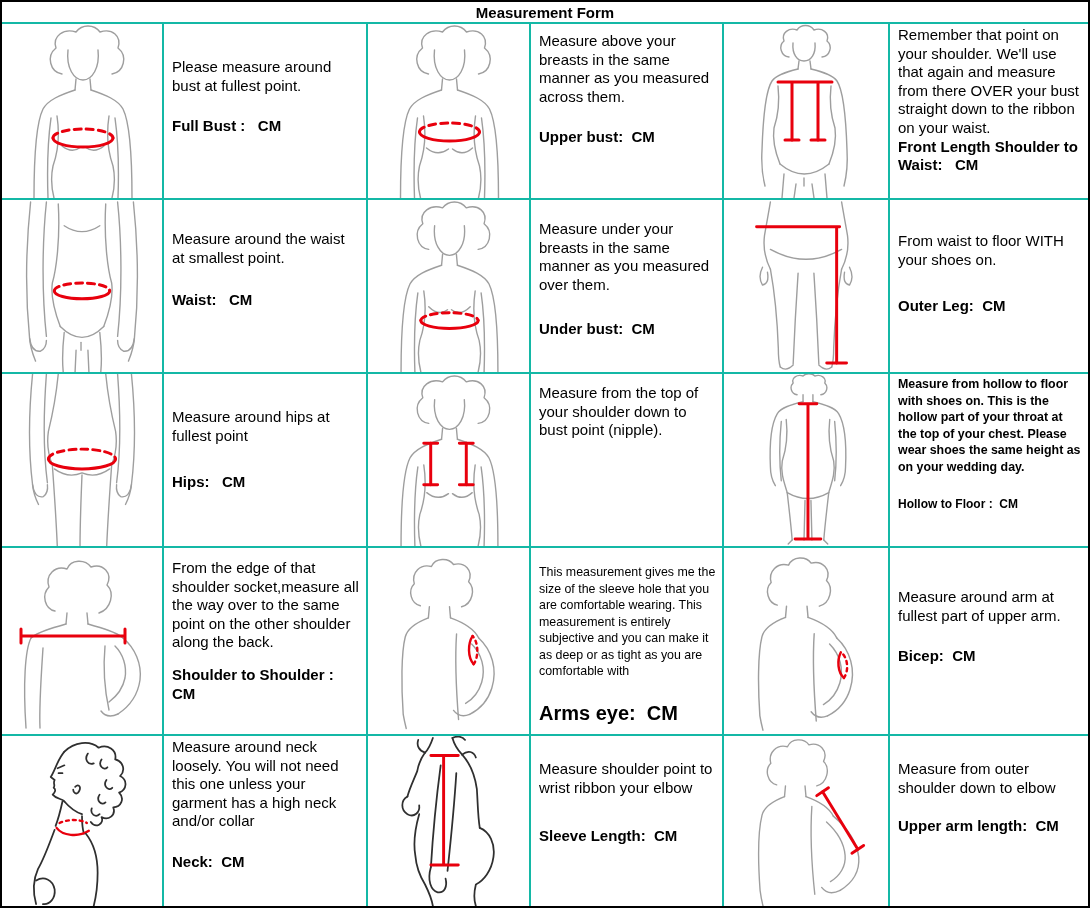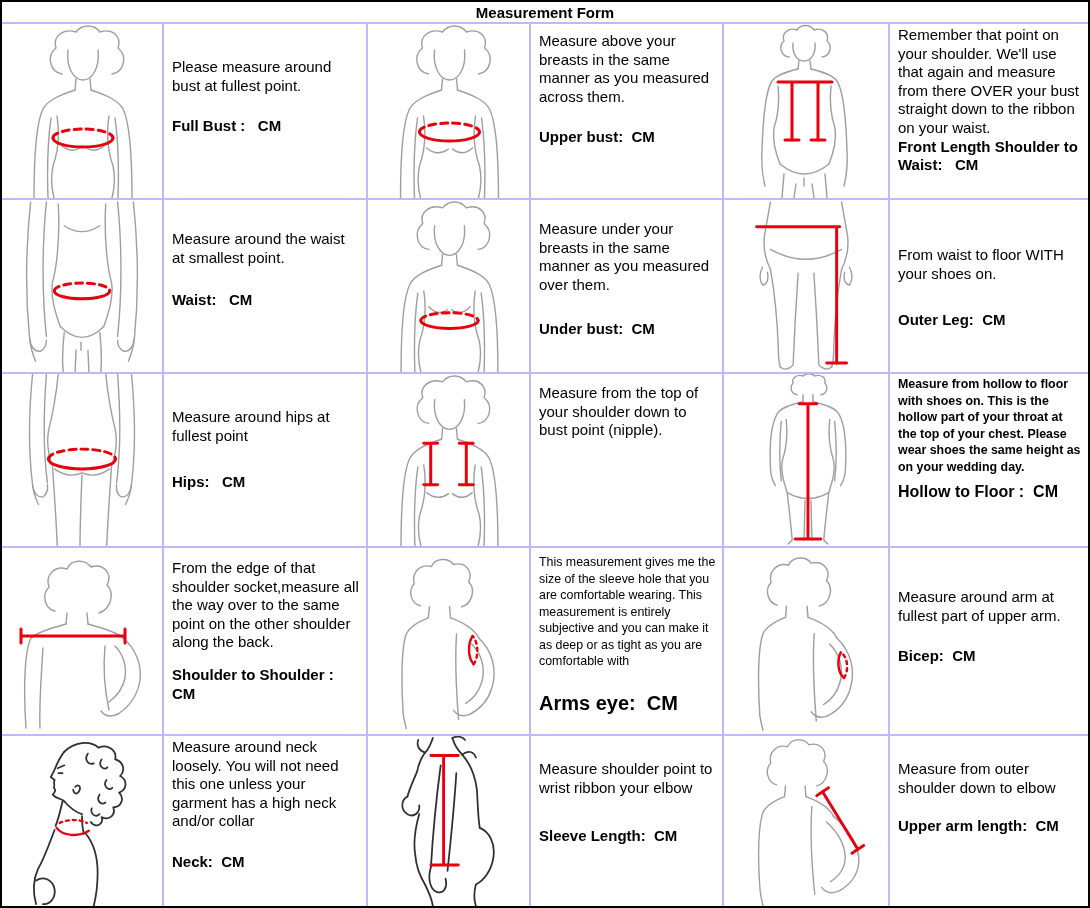--- a/index.html
+++ b/index.html
@@ -1,21 +1,21 @@
 <!DOCTYPE html>
 <html><head>
 <meta charset="utf-8">
 <style>
   html,body{margin:0;padding:0;background:#fff;}
   .sheet{width:1090px;height:908px;font-family:"Liberation Sans",sans-serif;color:#000;}
   .grid{
     display:grid;
     grid-template-columns:160px 202px 161px 191px 164px 198px;
     grid-template-rows:20px 174px 172px 172px 186px 170px;
-    gap:2px;background:#c4b5fd;border:2px solid #000;
+    gap:2px;background:#14b8a6;border:2px solid #000;
     width:1090px;height:908px;box-sizing:border-box;
   }
   .cell{background:#fff;overflow:hidden;position:relative;}
   .title{grid-column:1/-1;display:flex;align-items:center;justify-content:center;
          font-weight:bold;font-size:15px;}
   .txt{font-size:15px;line-height:1.24;box-sizing:border-box;padding:2px 5px 2px 8px;}
   .txt .desc{white-space:normal;}
   .txt .lbl{font-weight:bold;white-space:pre-wrap;}
   .small{font-size:12.4px;line-height:1.33;}
   .bolddesc .desc{font-weight:bold;}
@@ -144,21 +144,21 @@
       <path d="M124,68 Q129,78 124,86 Q117,85 119,73"></path>
       <path d="M44,70 C48,92 51,122 52,150 C52,160 53,166 54,169"></path>
       <path d="M72,74 C70,104 68,142 67,166"></path>
       <path d="M116,70 C112,92 109,122 108,150 C108,160 107,166 106,169"></path>
       <path d="M88,74 C90,104 92,142 93,166"></path>
       <path d="M54,169 Q60,174 67,167 M106,169 Q100,174 93,167"></path>
       <path class="red" d="M30,27 L114,27 M111,27 L111,165"></path>
       <path class="red" d="M101,165 L121,165"></path>
     </svg>
   </div>
-  <div class="cell txt" style="padding-top:46px">
+  <div class="cell txt" style="padding-top:32px">
     <div class="desc">From waist to floor WITH your shoes on.</div>
     <div class="lbl" style="margin-top:28px">Outer Leg:  CM</div>
   </div>
 
   <div class="cell fig">
     <svg class="g" viewBox="0 0 160 174" preserveAspectRatio="xMidYMid meet">
       <path d="M30,0 C26,40 26,80 30,112 C31,122 34,128 36,132"></path>
       <path d="M44,0 C41,40 41,80 45,110"></path>
       <path d="M130,0 C134,40 134,80 130,112 C129,122 126,128 124,132"></path>
       <path d="M116,0 C119,40 119,80 115,110"></path>
@@ -205,21 +205,21 @@
       <path d="M55,48 C53,68 53,90 55,108 M109,48 C111,68 111,90 109,108"></path>
       <path d="M60,46 C62,64 60,76 56,88 C54,100 58,110 61,120 M104,46 C102,64 104,76 108,88 C110,100 106,110 103,120"></path>
       <path d="M61,120 Q82,132 103,120"></path>
       <path d="M61,120 C63,138 65,154 66,168 M103,120 C101,138 99,154 98,168 M79,128 L78,168 M85,128 L86,168"></path>
       <path d="M66,168 L62,172 M98,168 L102,172"></path>
       <path class="red" d="M82,30 L82,167 M73,30 L91,30 M69,167 L95,167"></path>
     </svg>
   </div>
   <div class="cell txt small bolddesc" style="padding-top:2px">
     <div class="desc">Measure from hollow to floor with shoes on. This is the hollow part of your throat at the top of your chest. Please wear shoes the same height as on your wedding day.</div>
-    <div class="lbl" style="margin-top:6px;font-size:16px">Hollow to Floor :  CM</div>
+    <div class="lbl" style="margin-top:22px;font-size:12px">Hollow to Floor :  CM</div>
   </div>
 
   <div class="cell fig">
     <svg class="g" viewBox="0 0 160 174" preserveAspectRatio="xMidYMid meet">
       <path d="M53,57 C43,55 39,41 47,33 C43,21 53,11 65,15 C69,5 83,5 89,13 C101,9 111,19 105,31 C113,39 109,55 97,59"></path>
       <path d="M65,59 L64,70 M85,59 L86,70"></path>
       <path d="M64,70 C50,74 36,78 29,84 M86,70 C100,74 114,78 121,84"></path>
       <path d="M29,84 C23,96 21,130 24,174 M41,94 C39,124 37,152 38,174"></path>
       <path d="M121,84 C133,94 140,110 138,126 C136,140 128,152 116,160"></path>
       <path d="M113,92 C121,100 125,112 123,124 C121,134 115,142 107,148"></path>
@@ -240,21 +240,21 @@
       <path d="M60,64 C47,69 39,75 37,83 C33,99 33,132 35,160 C36,166 37,170 38,174"></path>
       <path d="M82,64 C96,69 106,76 110,84"></path>
       <path d="M110,84 C123,96 129,115 123,134 C119,147 111,155 101,160"></path>
       <path d="M103,90 C113,100 117,114 113,128 C110,138 104,145 97,149"></path>
       <path d="M101,160 Q91,164 85,156"></path>
       <path d="M88,80 C86,110 88,140 90,165"></path>
       <path class="redm" d="M104,82 C99,90 99,103 105,110"></path>
       <path class="redm dash2" d="M105,110 C110,103 110,89 104,82"></path>
     </svg>
   </div>
-  <div class="cell txt small" style="padding-top:6px">
+  <div class="cell txt small" style="padding-top:16px">
     <div class="desc">This measurement gives me the size of the sleeve hole that you are comfortable wearing. This measurement is entirely subjective and you can make it as deep or as tight as you are comfortable with</div>
     <div class="lbl" style="margin-top:20px;font-size:20px">Arms eye:  CM</div>
   </div>
 
   <div class="cell fig">
     <svg class="g" viewBox="0 0 160 174" preserveAspectRatio="xMidYMid meet">
       <path d="M52,52 C43,50 39,37 46,30 C43,19 52,10 63,13 C67,4 80,4 85,11 C96,8 105,17 100,28 C107,35 104,50 93,53"></path>
       <path d="M61,53 L60,64 M81,53 L82,64"></path>
       <path d="M60,64 C47,69 39,75 37,83 C33,99 33,132 35,160 C36,166 37,170 38,174"></path>
       <path d="M82,64 C96,69 106,76 110,84"></path>

